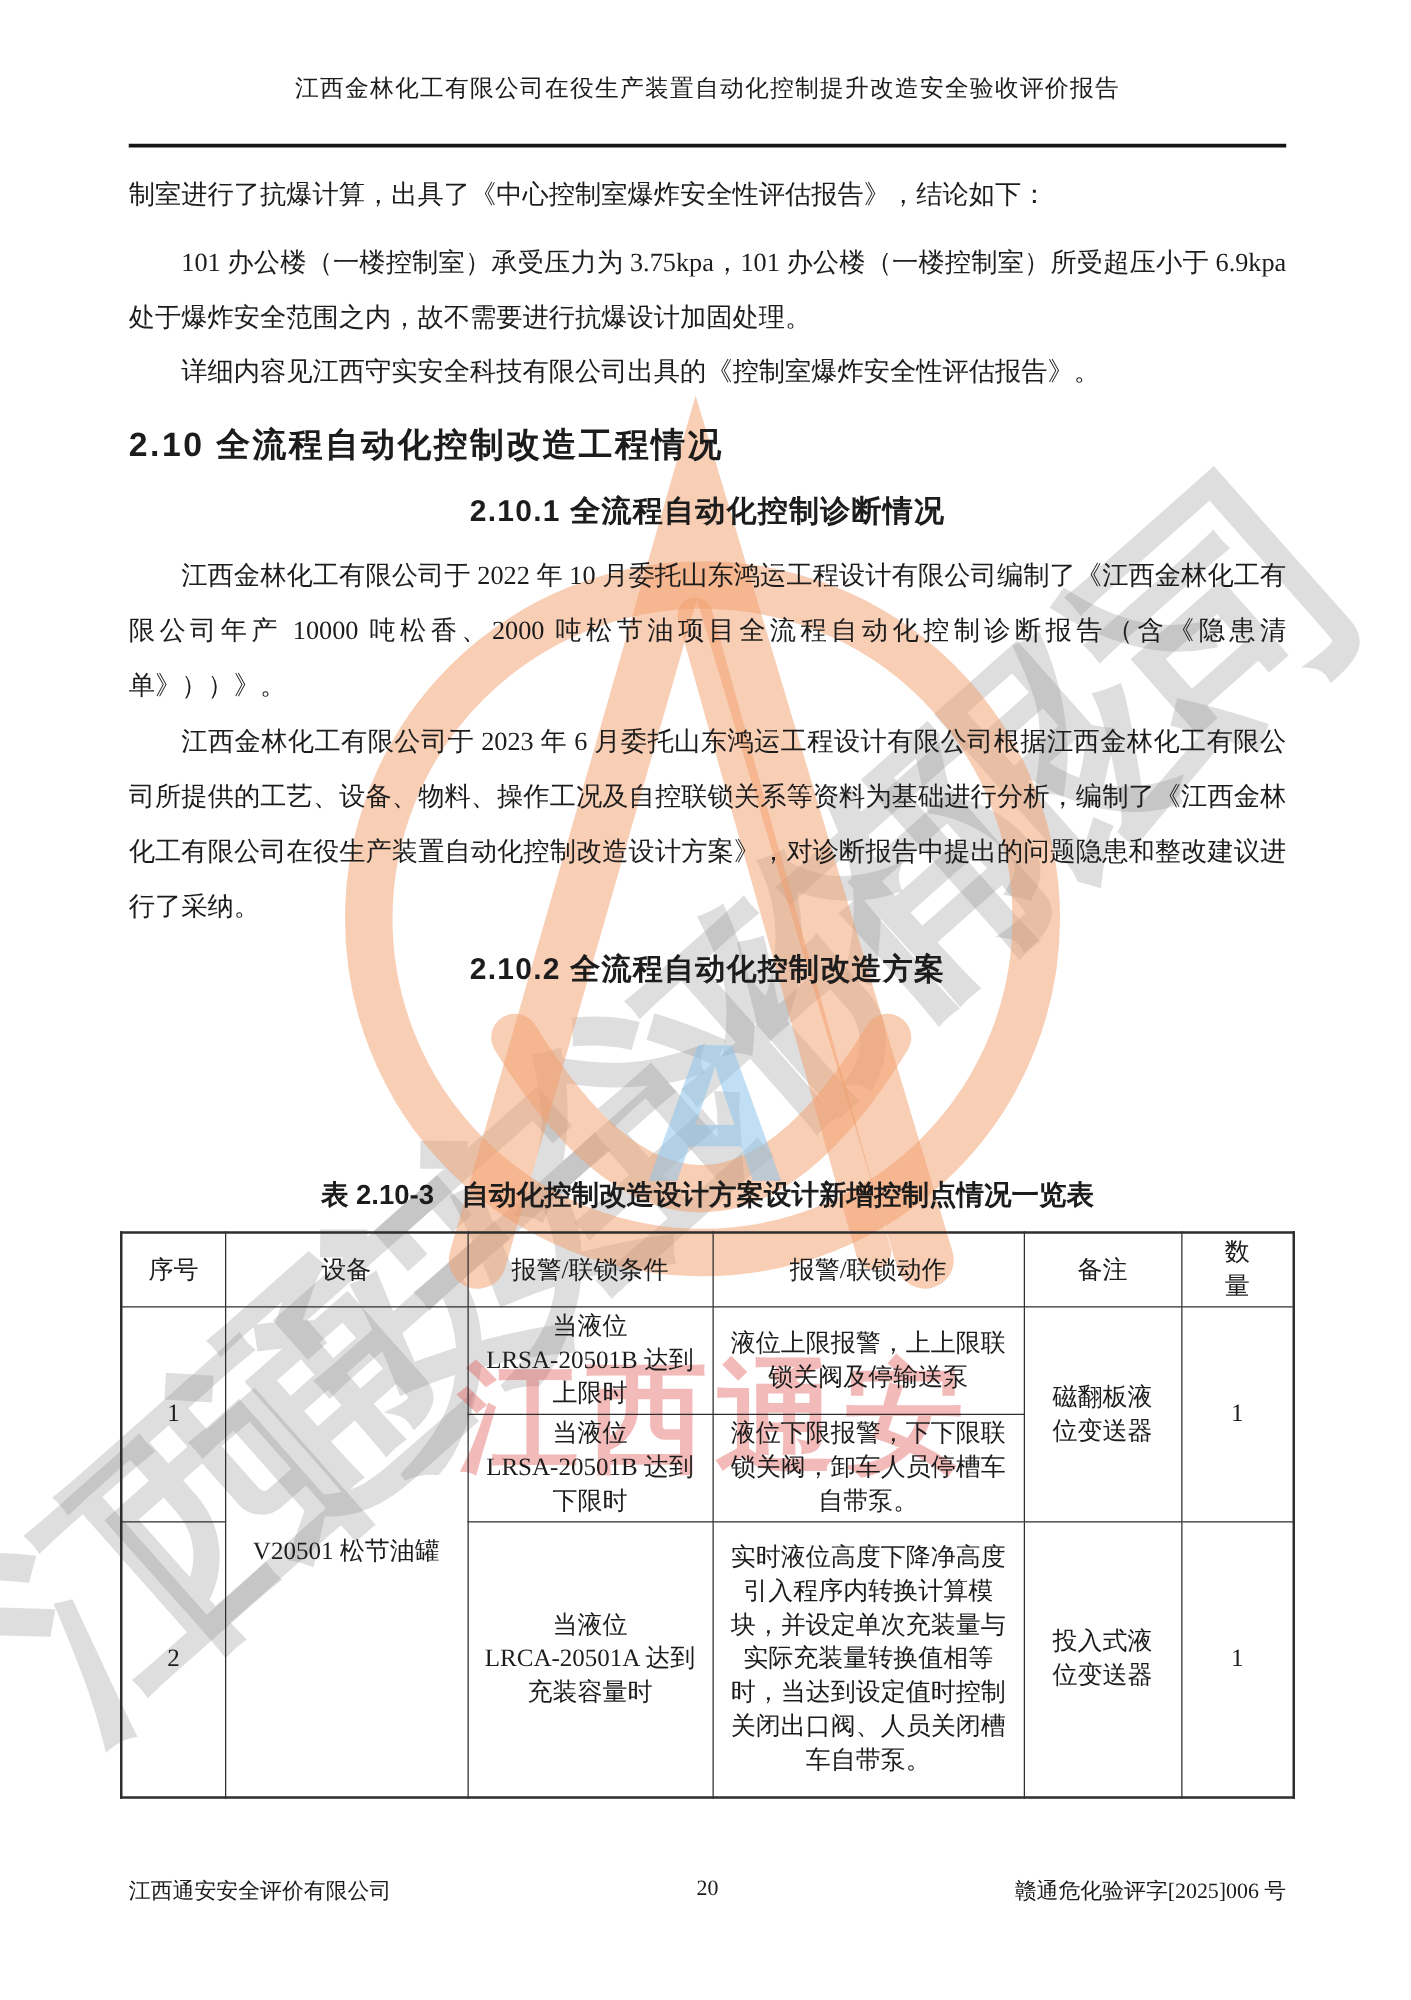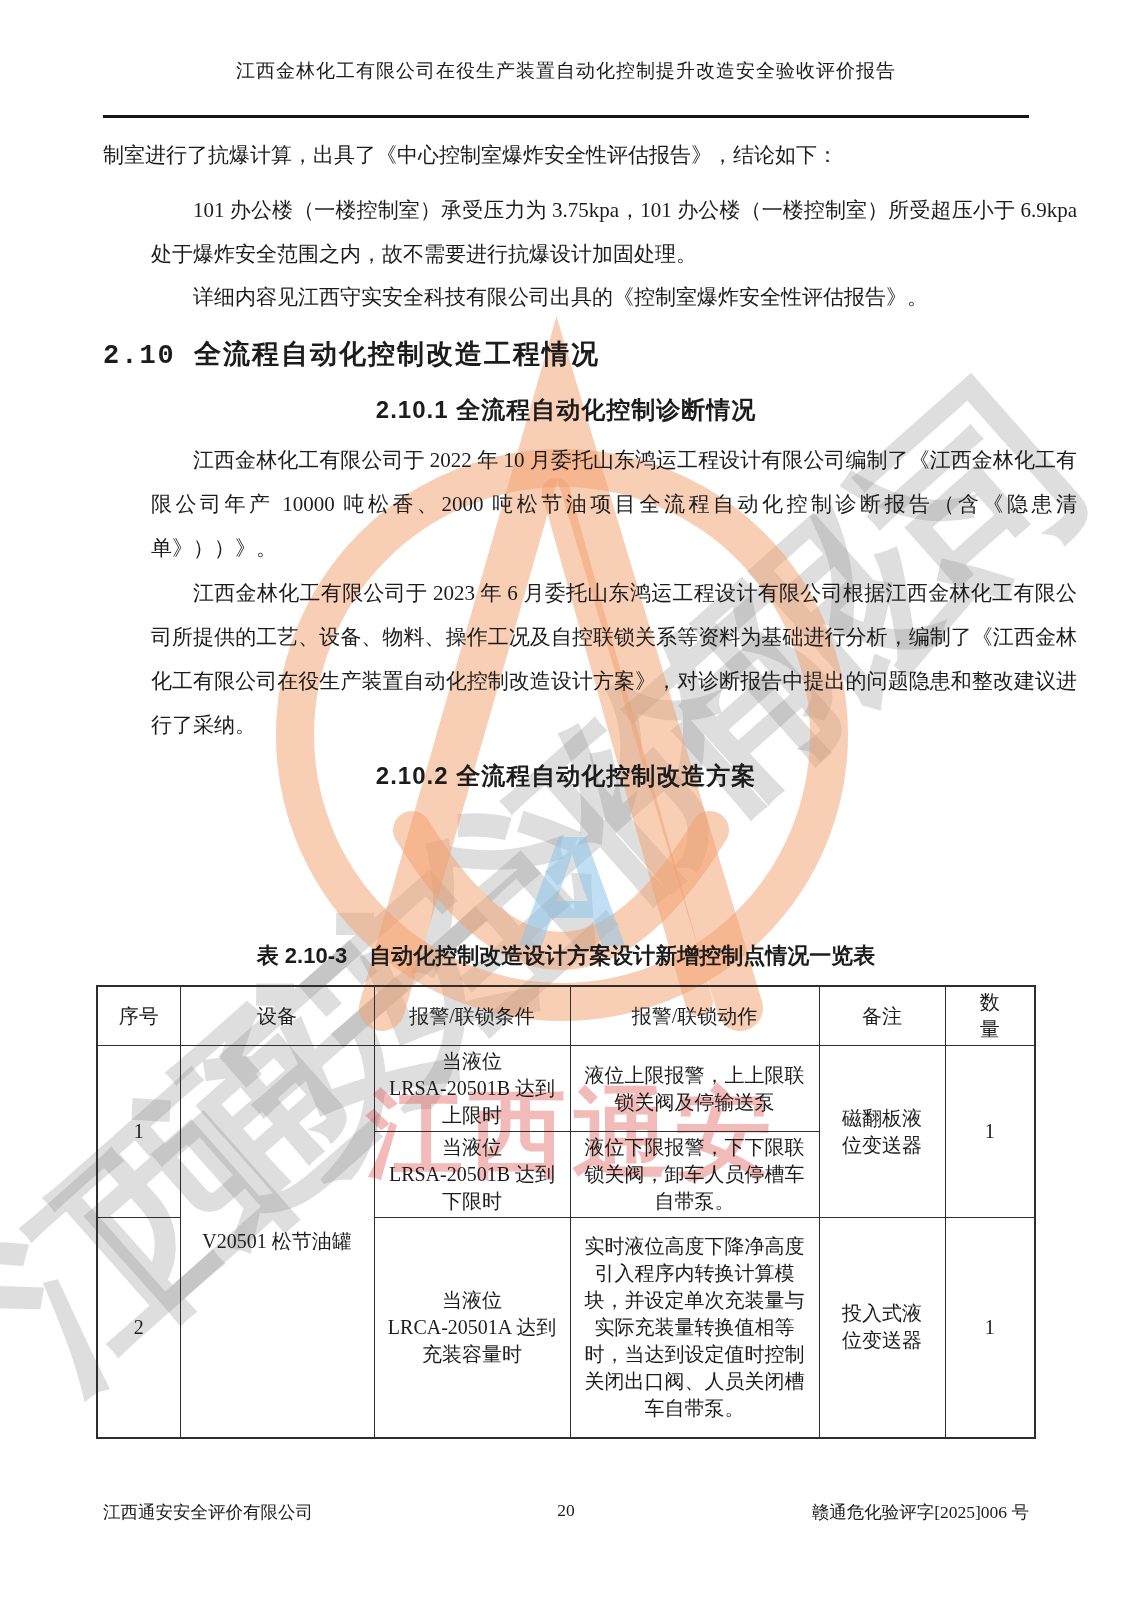--- a/index.html
+++ b/index.html
@@ -47,25 +47,25 @@
     text-align:center;
     border-bottom:3px solid #161616;
     padding-bottom:31px;
   }
   .header-title{font-size:19px;letter-spacing:1px;}
   .para{
     left:103px;width:926px;
     font-size:21px;line-height:44px;
     text-align:justify;
   }
-  .indent{text-indent:2em;margin-left:48px;}
+  .indent{text-indent:2em;}
   .h-serif{
     left:103px;width:926px;
     font-weight:bold;
-    font-family:Liberation Mono, monospace;
+    font-family:Liberation Sans, sans-serif;
   }
   .h-sans{
     left:103px;width:926px;
     font-weight:bold;
     font-family:"Liberation Sans","DejaVu Sans",sans-serif;
     text-align:center;
   }
   .h1-size{font-size:27px;line-height:40px;letter-spacing:2px;}
   .h2-size{font-size:24px;line-height:36px;letter-spacing:1px;}
   .caption{

